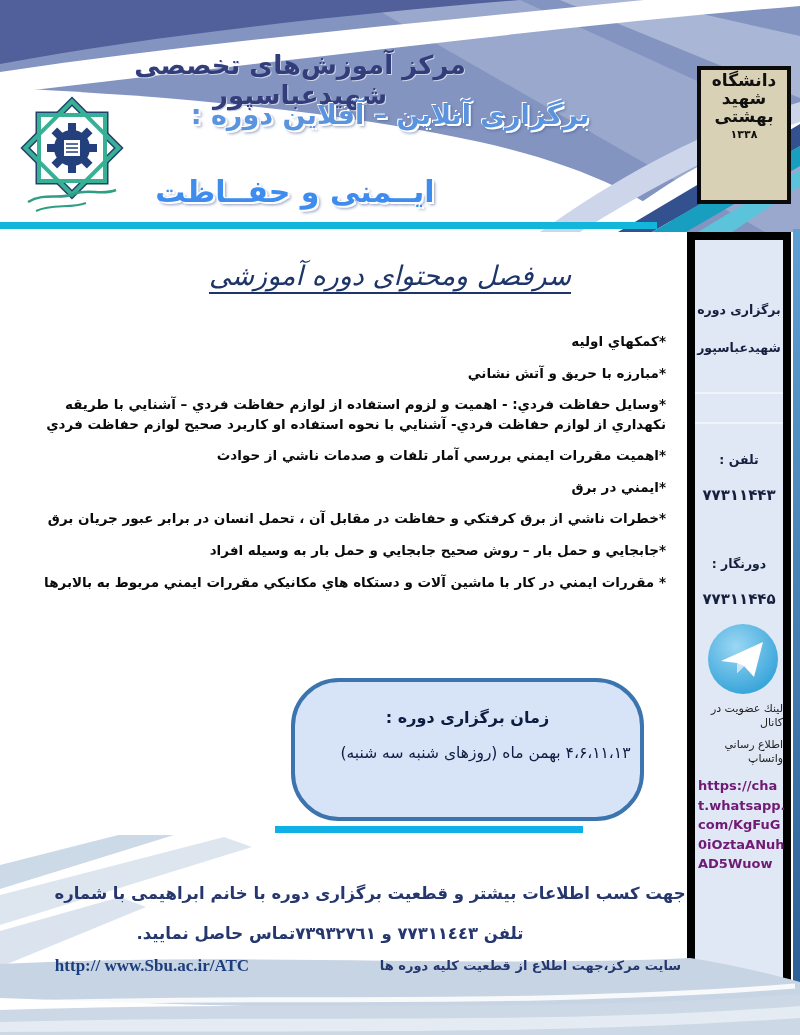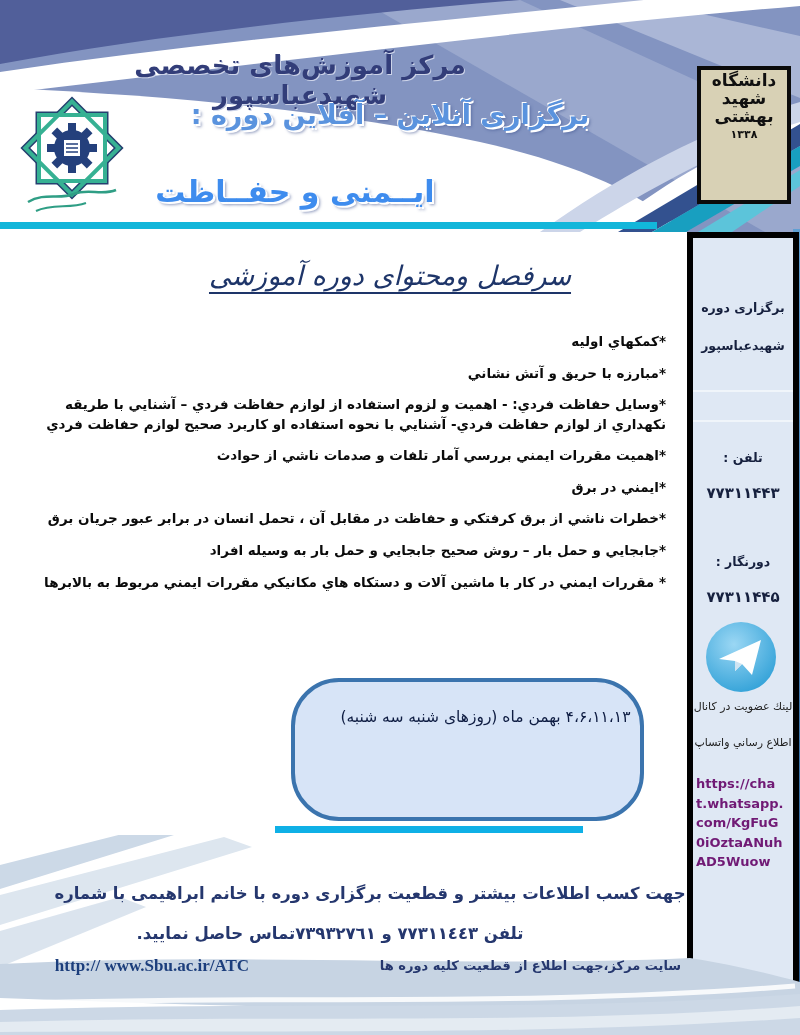--- a/index.html
+++ b/index.html
@@ -37,27 +37,27 @@
     display:flex;align-items:center;justify-content:center;direction:rtl;
     font-size:17px;font-weight:bold;color:#0e1c42;}
   .schedule-box{left:291px;top:678px;width:353px;height:143px;z-index:3;box-sizing:border-box;
     border:4px solid #3b74ae;border-radius:48px;background:#d7e4f7;
     padding-top:26px;text-align:center;direction:rtl;color:#0e1c42;}
   .schedule-box .t1{font-size:16px;font-weight:bold;margin-bottom:17px;}
   .schedule-box .t2{font-size:15.5px;font-weight:normal;padding-left:36px;}
   .cyan-divider{left:275px;top:826px;width:308px;height:7px;background:#0fb0e6;z-index:3;}
 
   
-  #sidebar{left:687px;top:232px;width:112px;height:757px;z-index:5;box-sizing:border-box;
-    background:#dfe8f4;border:6px solid #000000;}
+  #sidebar{left:687px;top:232px;width:104px;height:757px;z-index:5;box-sizing:border-box;
+    background:#dfe8f4;border:8px solid #000000;}
   #sidebar .it{position:absolute;width:100%;text-align:center;direction:rtl;
     font-size:12.5px;font-weight:bold;color:#16203e;}
   #sidebar .num{font-size:15px;letter-spacing:1px;}
   #sidebar .sb-div{position:absolute;width:100%;border-top:2px solid #f0f5fa;}
-  #sidebar .note{position:absolute;width:100%;text-align:center;direction:rtl;
+  #sidebar .note{position:absolute;width:100%;text-align:right;direction:rtl;
     font-size:11px;font-weight:normal;color:#222;line-height:1.3;}
   #tg-icon{position:absolute;left:11px;top:382px;width:74px;height:74px;}
   #wa-link{position:absolute;left:3px;top:536px;width:90px;direction:ltr;text-align:left;
     font-size:13px;font-weight:bold;color:#701a75;line-height:1.5;word-break:break-all;}
   #edge-strip{left:793px;top:229px;width:7px;height:756px;z-index:4;
     background:linear-gradient(#5fa0d4,#2d6196);}
 
   
   #footer-waves-a{left:0;top:835px;width:690px;height:200px;z-index:1;}
   #footer-waves-b{left:0;top:930px;width:800px;height:105px;z-index:6;}
@@ -136,20 +136,21 @@
     <div class="bullet">*وسايل حفاظت فردي: - اهميت و لزوم استفاده از لوازم حفاظت فردي – آشنايي با طريقه نكهداري از لوازم حفاظت فردي- آشنايي با نحوه استفاده او كاربرد صحيح لوازم حفاظت فردي</div>
     <div class="bullet">*اهميت مقررات ايمني بررسي آمار تلفات و صدمات ناشي از حوادث</div>
     <div class="bullet">*ايمني در برق</div>
     <div class="bullet">*خطرات ناشي از برق كرفتكي و حفاظت در مقابل آن ، تحمل انسان در برابر عبور جريان برق</div>
     <div class="bullet">*جابجايي و حمل بار – روش صحيح جابجايي و حمل بار به وسيله افراد</div>
     <div class="bullet">* مقررات ايمني در كار با ماشين آلات و دستكاه هاي مكانيكي مقررات ايمني مربوط به بالابرها</div>
   </div>
 
 
   <div class="abs schedule-box">
+    <div class="t1">زمان برگزاری دوره :</div>
     <div class="t2">۴،۶،۱۱،۱۳ بهمن ماه (روزهای شنبه سه شنبه)</div>
   </div>
 
   <div class="abs cyan-divider"></div>
 
   <div id="sidebar" class="abs">
     <div class="it" style="top:62px">برگزاری دوره</div>
     <div class="it" style="top:100px">شهیدعباسپور</div>
     <div class="sb-div" style="top:152px"></div>
     <div class="sb-div" style="top:182px"></div>

